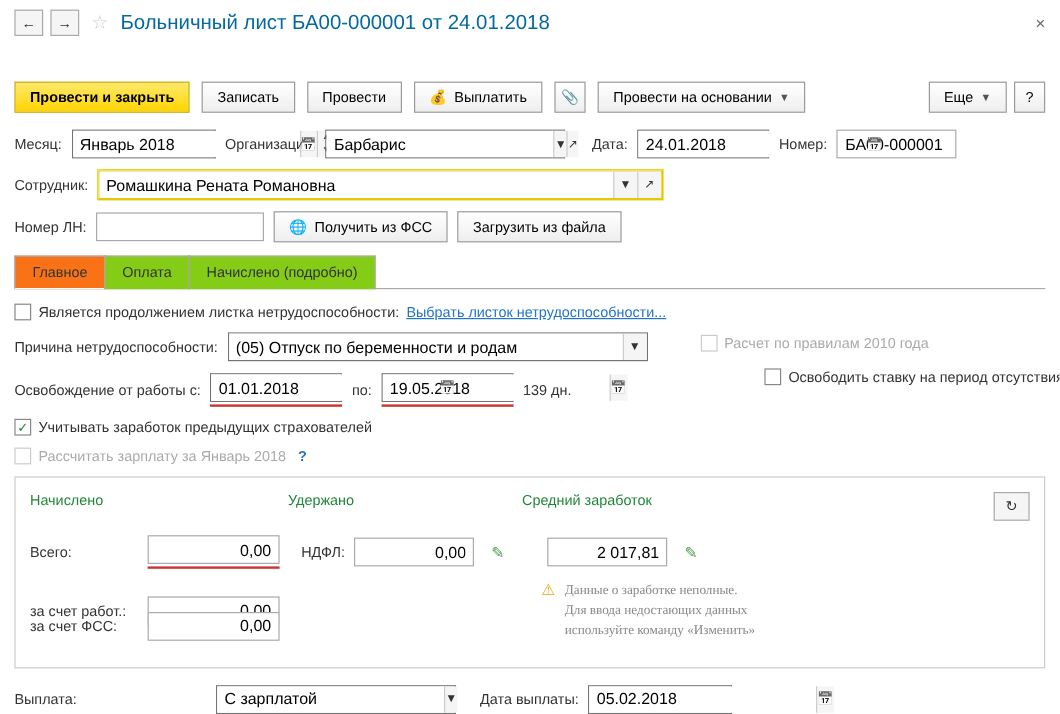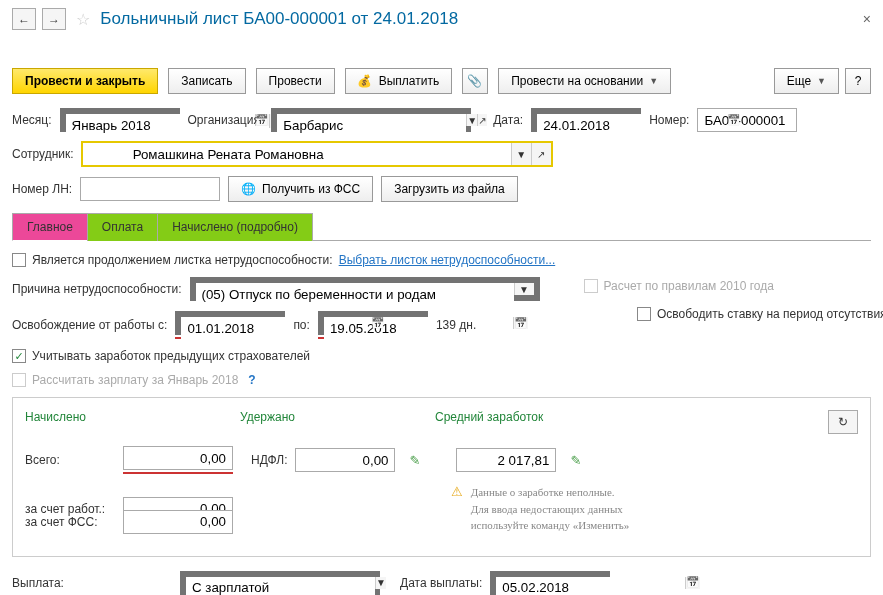--- a/index.html
+++ b/index.html
@@ -11,27 +11,27 @@
 .title { font-size: 17px; font-weight: normal; color: #0369a1; }
 .close-x { margin-left: auto; font-size: 14px; color: #666; cursor: pointer; }
 .toolbar { display: flex; align-items: center; gap: 10px; margin-bottom: 14px; margin-top: 38px; }
 .btn { height: 26px; padding: 0 12px; border: 1px solid #999; background: linear-gradient(#fff,#eee); display: flex; align-items: center; gap: 6px; cursor: pointer; font-size: 12px; }
 .btn-primary { background: linear-gradient(#ffe96b,#ffd500); border-color: #c9a700; font-weight: bold; }
 .btn-small { width: 26px; padding: 0; justify-content: center; }
 .dropdown-arrow { font-size: 9px; color: #555; }
 .form-row { display: flex; align-items: center; gap: 8px; margin-bottom: 10px; }
 .label { white-space: nowrap; }
 .input { height: 24px; border: 1px solid #aaa; padding: 0 6px; background: #fff; }
-.input-group { display: flex; border: 6px solid #737373; height: 24px; }
-.input-group.highlight { border: 1px solid #e6c800; box-shadow: 0 0 0 1px #e6c800; padding-left: 44px; }
+.input-group { display: flex; border: 1px solid #737373; height: 24px; }
+.input-group.highlight { border: 1px solid #e6c800; box-shadow: 0 0 0 1px #e6c800; }
 .input-group input { border: none; flex: 1; padding: 0 6px; outline: none; height: 22px; }
 .input-btn { width: 20px; border: none; border-left: 1px solid #ccc; background: #f5f5f5; display: flex; align-items: center; justify-content: center; cursor: pointer; font-size: 10px; }
 .tabs { display: flex; border-bottom: 1px solid #aaa; margin-bottom: 12px; }
 .tab { padding: 6px 14px; border: 1px solid #aaa; border-bottom: none; background: #84cc16; cursor: pointer; margin-right: -1px; position: relative; top: 1px; }
-.tab.active { background: #ec4899; border-bottom: 1px solid #fff; }
+.tab.active { background: #f97316; border-bottom: 1px solid #fff; }
 .checkbox-row { display: flex; align-items: center; gap: 6px; margin-bottom: 10px; }
 .checkbox { width: 14px; height: 14px; border: 1px solid #888; display: flex; align-items: center; justify-content: center; font-size: 11px; color: #22863a; cursor: pointer; }
 .link { color: #2475c5; text-decoration: underline; cursor: pointer; }
 .section-box { border: 1px solid #ccc; padding: 12px; margin-bottom: 10px; }
 .section-header { display: flex; margin-bottom: 12px; }
 .section-title { color: #22863a; font-weight: normal; }
 .num-input { text-align: right; padding-right: 6px; }
 .pencil { color: #4a9e4a; cursor: pointer; font-size: 13px; margin-left: 6px; }
 .warning-icon { color: #e6a817; font-size: 13px; }
 .warning-text { color: #888; font-size: 11px; line-height: 1.5; font-family: Liberation Serif, serif; }

